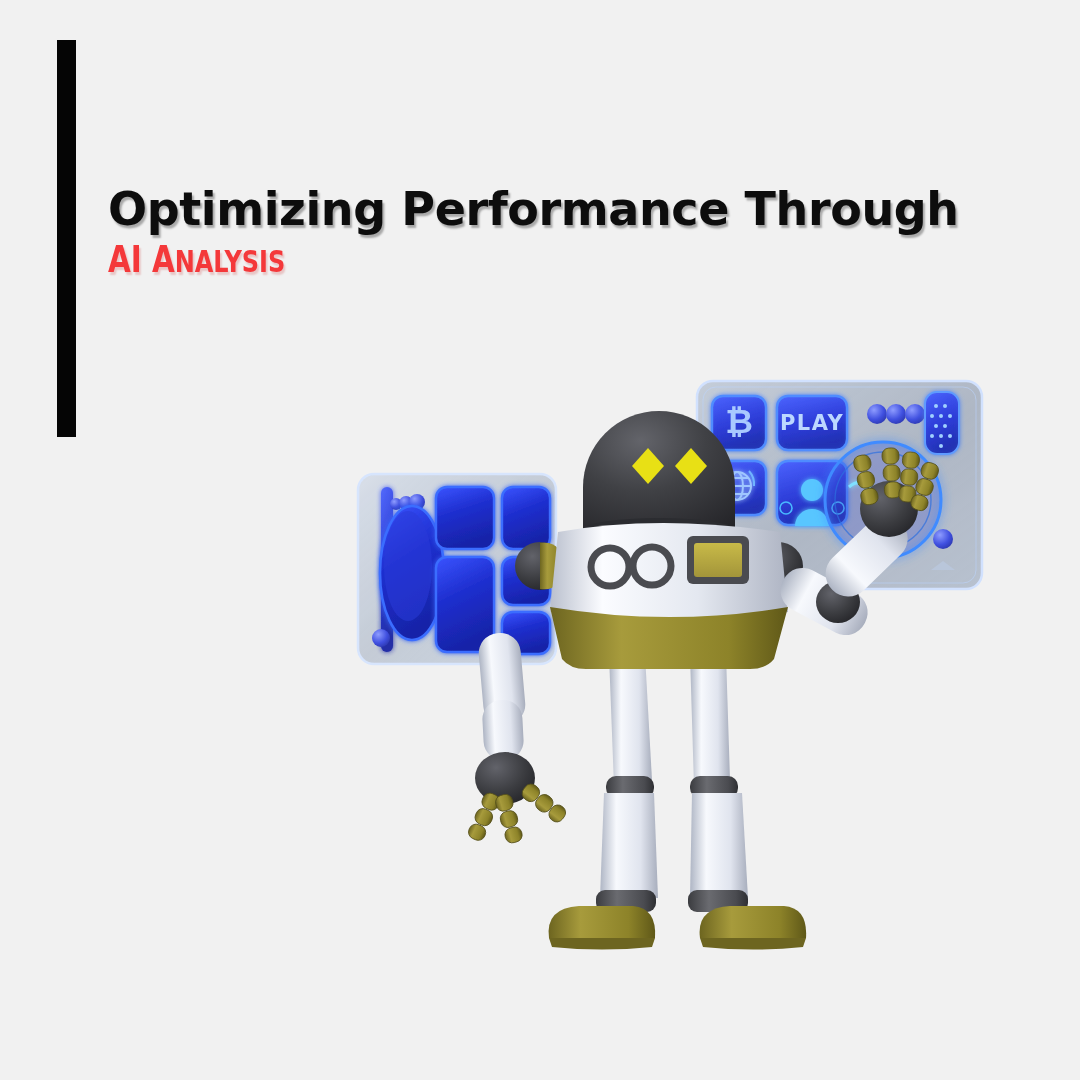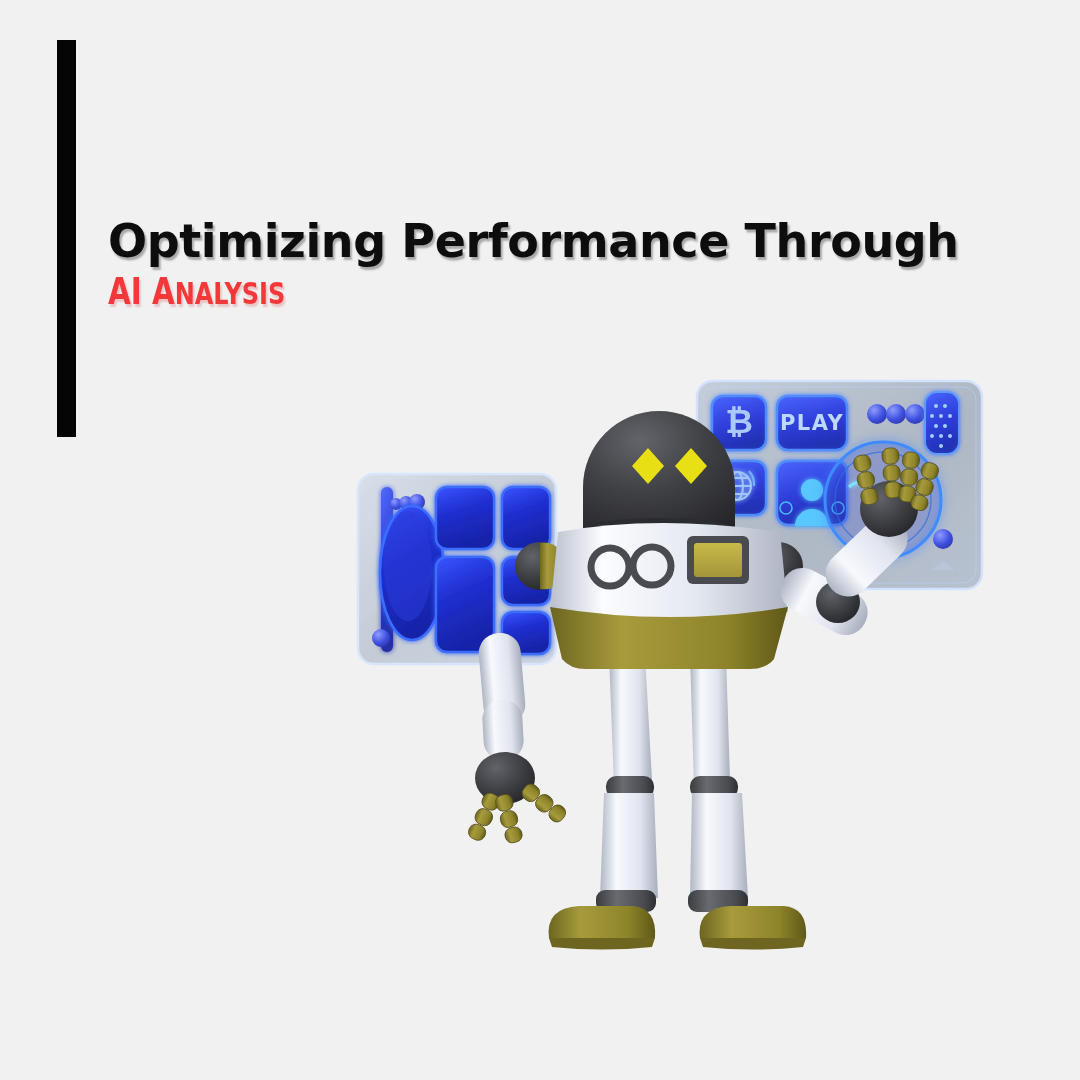--- a/index.html
+++ b/index.html
@@ -19,21 +19,20 @@
     background:#050505;
   }
 
   
   .headline-block{position:absolute;left:108px;top:186px;width:860px;}
   .headline-main{
     font-family:"DejaVu Sans","Liberation Sans",sans-serif;
     font-size:46px;font-weight:700;letter-spacing:-0.4px;
     color:#0d0d0d;line-height:1.0;white-space:nowrap;
     text-shadow:2px 3px 2px rgba(0,0,0,0.30);
-    margin-top:32px;
   }
   .headline-sub{
     margin-top:8px;
     font-family:"DejaVu Sans","Liberation Sans",sans-serif;
     font-size:38px;font-weight:700;letter-spacing:0px;
     color:#f4383a;line-height:1.0;white-space:nowrap;
     font-stretch:condensed;
     transform:scaleX(0.86);transform-origin:left center;
     text-shadow:2px 3px 2px rgba(200,40,40,0.22);
   }

